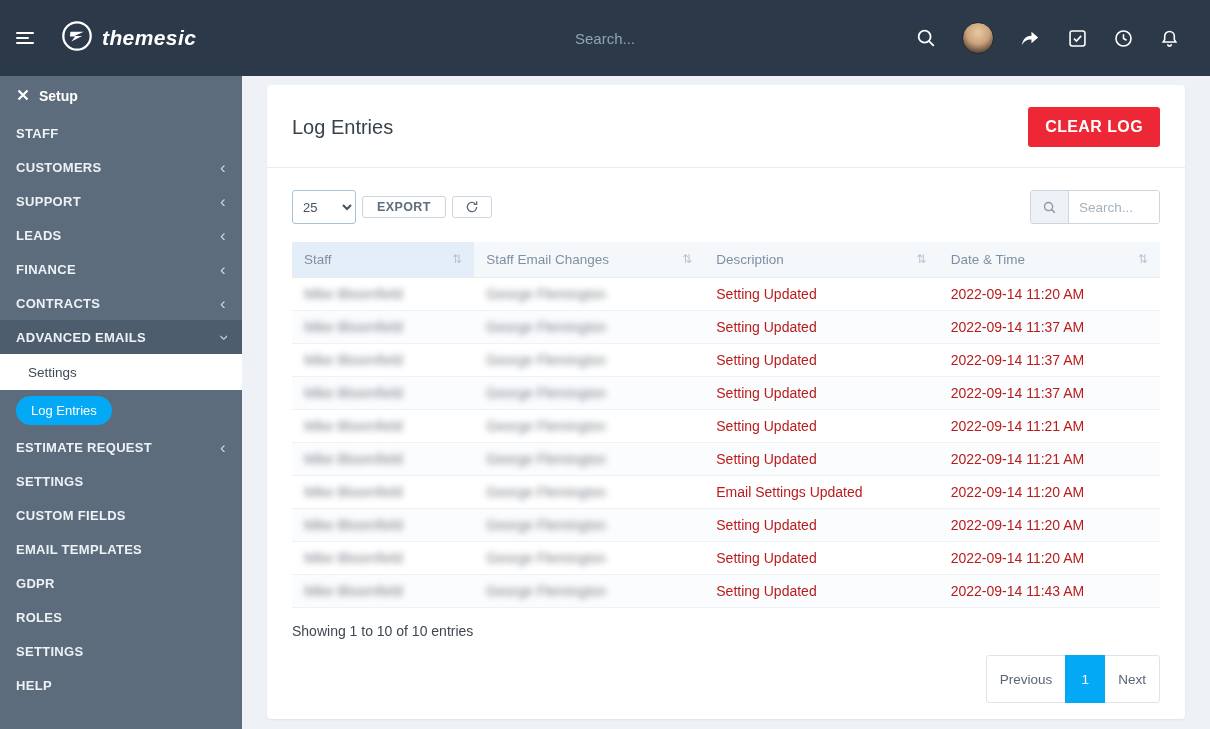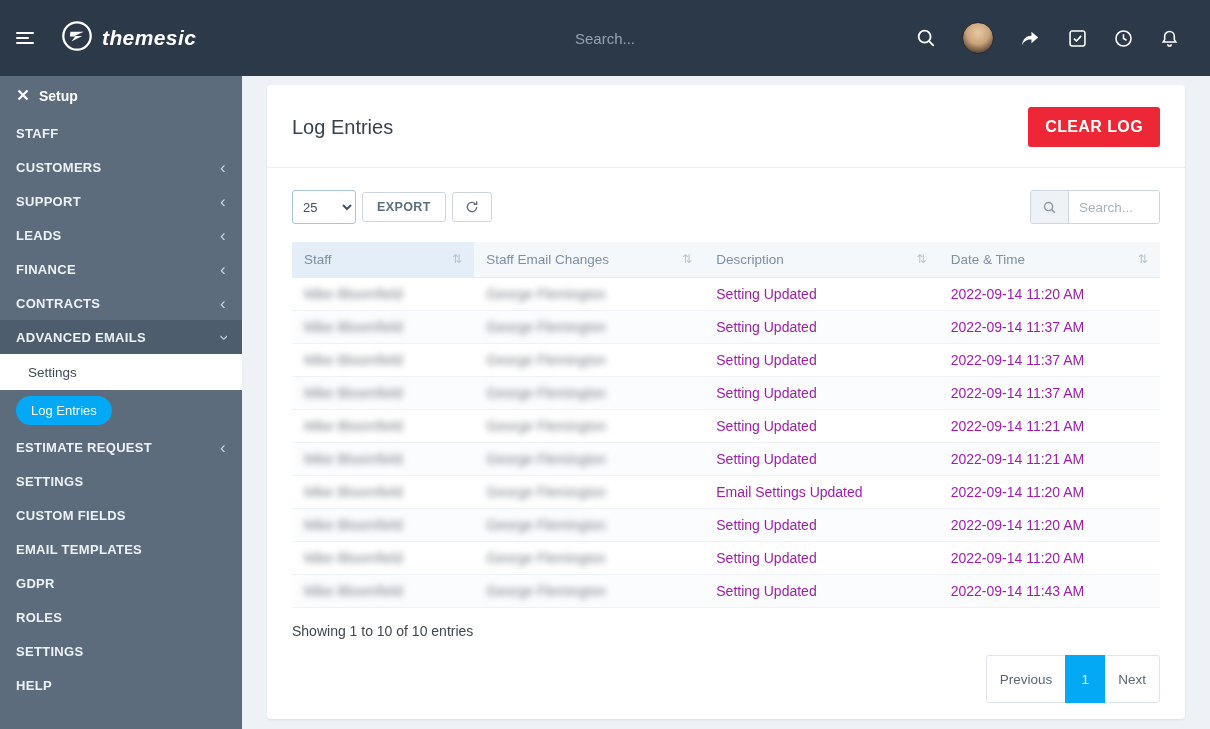--- a/index.html
+++ b/index.html
@@ -66,39 +66,39 @@
   .card-body { padding:22px 25px 16px; }
 
   
   .controls { display:flex; align-items:center; }
   .left-controls { display:flex; gap:6px; align-items:center; }
   .page-size {
     height:34px; width:64px; border:1px solid #a9c3d9; border-radius:3px;
     color:#46525f; font-size:13px; padding:0 6px; background:#fff; font-family:inherit;
   }
   .btn-light {
-    height:30px; padding:0 14px; background:#fff; border:1px solid #ccd6e0; border-radius:3px;
+    height:22px; padding:0 14px; background:#fff; border:1px solid #ccd6e0; border-radius:3px;
     color:#5f6e7d; font-size:12.5px; font-weight:600; letter-spacing:.4px; cursor:pointer;
     display:flex; align-items:center; justify-content:center; font-family:inherit;
   }
   .btn-icon { width:40px; padding:0; }
   .search-group { margin-left:auto; display:flex; height:34px; border:1px solid #ccd6e0; border-radius:3px; overflow:hidden; background:#fff; }
   .icon-seg { width:38px; background:#eef1f5; display:flex; align-items:center; justify-content:center; border-right:1px solid #ccd6e0; cursor:pointer; }
   .search-group input { border:none; outline:none; width:90px; padding:0 10px; font-size:13.5px; color:#46525f; font-family:inherit; }
   .search-group input::placeholder { color:#a7b2bd; }
 
   
   table { width:100%; border-collapse:collapse; margin-top:18px; table-layout:fixed; }
   thead th {
     background:#f5f8fb; color:#7f8fa4; font-size:13.5px; font-weight:500; text-align:left;
     padding:10px 12px; border-bottom:1px solid #e6ecf2; cursor:pointer;
   }
   thead th.sorted { background:#e3eef8; }
   thead th .sort { float:right; color:#b6c3d2; font-size:12px; }
-  tbody td { padding:8px 12px; font-size:14px; color:#a21caf; border-bottom:1px solid #eef2f6; overflow:hidden; white-space:nowrap; }
+  tbody td { padding:8px 12px; font-size:14px; color:#b91c1c; border-bottom:1px solid #eef2f6; overflow:hidden; white-space:nowrap; }
   tbody tr:nth-child(even) { background:#fbfcfe; }
   td.blur { color:#7d828a; filter:blur(3px); user-select:none; }
 
   .showing { margin-top:15px; font-size:14px; color:#3f474f; }
 
   .pagination { display:flex; justify-content:flex-end; margin-top:16px; }
   .page-btn {
     min-width:44px; height:48px; display:flex; align-items:center; justify-content:center;
     background:#fff; border:1px solid #dde4ec; color:#5b6675; font-size:13.5px;
     padding:0 13px; margin-left:-1px; cursor:pointer; text-decoration:none;

